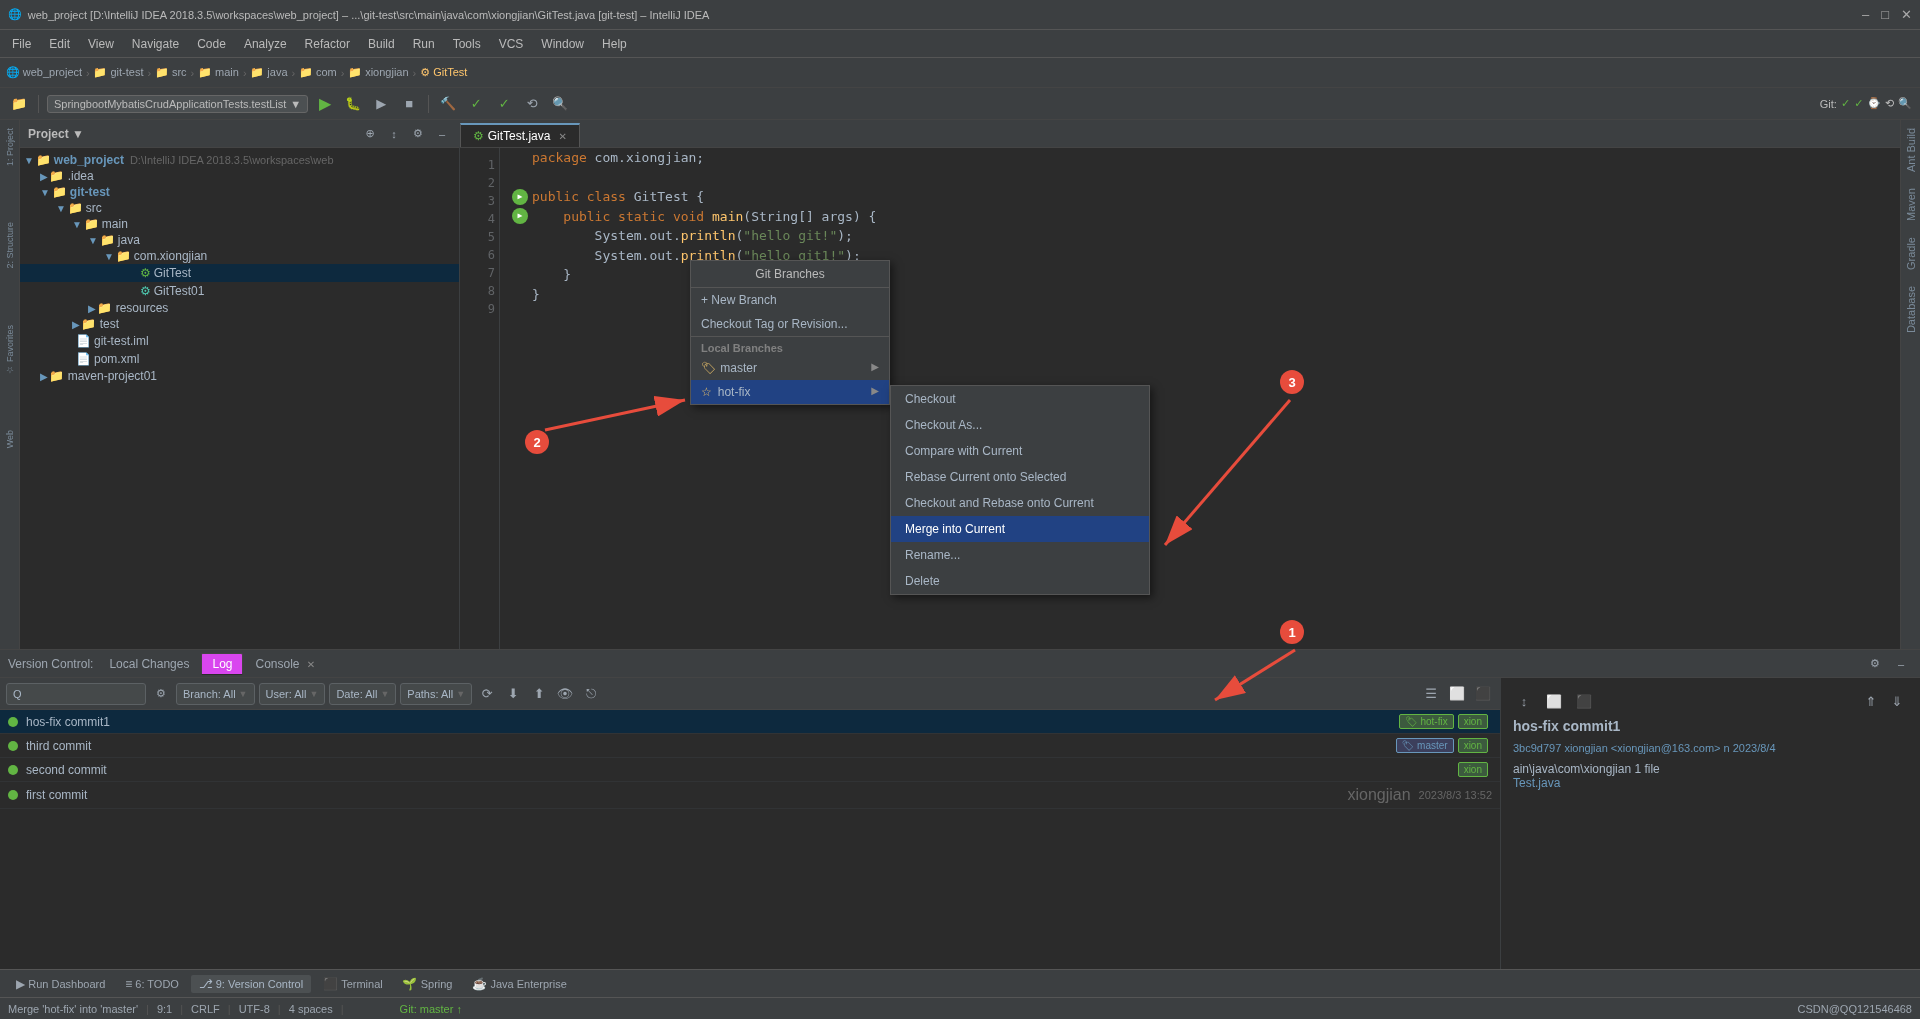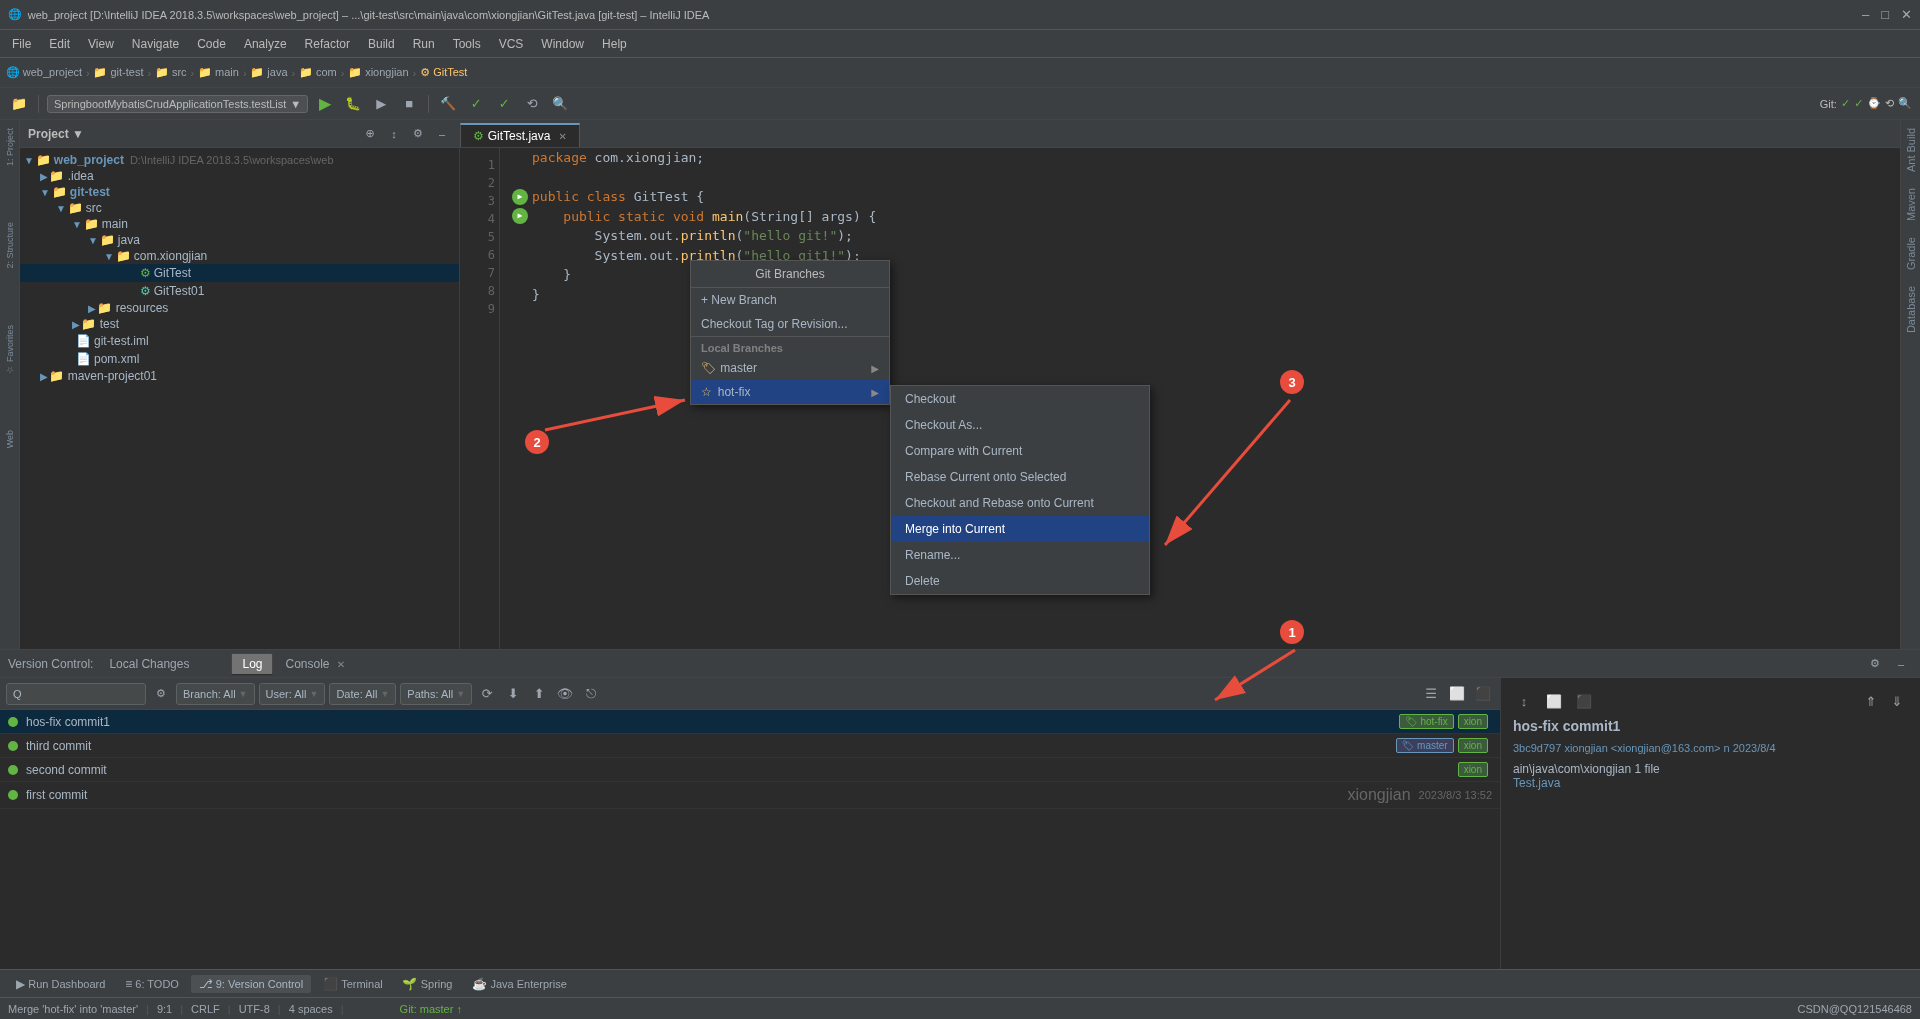--- a/index.html
+++ b/index.html
@@ -269,21 +269,21 @@
       gap: 2px;
       border-bottom: 1px solid #444;
     }
     .bottom-tab {
       padding: 3px 10px;
       color: #9da6b0;
       font-size: 12px;
       cursor: pointer;
       border-radius: 2px 2px 0 0;
     }
-    .bottom-tab.active { color: #fff; background: #737373; border: 1px solid #444; border-bottom: 1px solid #2b2b2b; margin-left: 30px; }
+    .bottom-tab.active { color: #fff; background: #d946ef; border: 1px solid #444; border-bottom: 1px solid #2b2b2b; }
     .bottom-tab-close { font-size: 10px; color: #888; margin-left: 4px; }
 
     #bottom-content {
       flex: 1;
       display: flex;
       overflow: hidden;
     }
 
     
     #vc-log {
@@ -422,21 +422,21 @@
     }
     .popup-title {
       padding: 6px 12px;
       color: #bbb;
       font-size: 12px;
       text-align: center;
       border-bottom: 1px solid #555;
     }
     .popup-item {
       display: flex;
-      align-items: center;
+      align-items: flex-start;
       padding: 5px 10px;
       cursor: pointer;
       color: #a9b7c6;
       gap: 4px;
     }
     .popup-item.selected { background: #214283; }
     .popup-section {
       padding: 5px 10px 2px;
       color: #808080;
       font-weight: bold;

